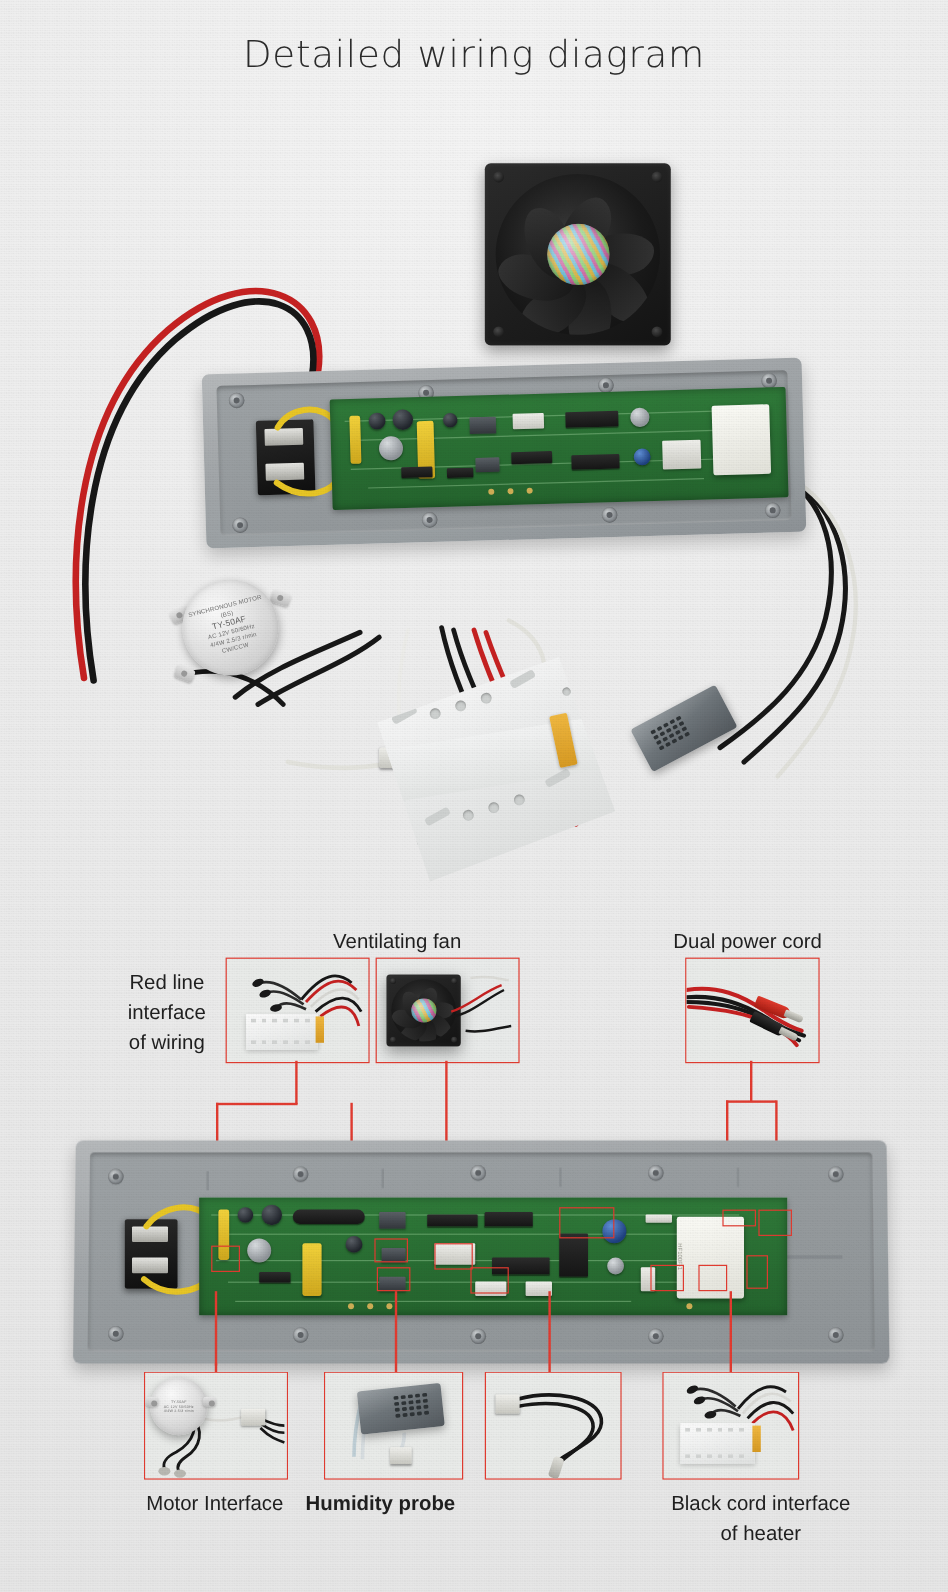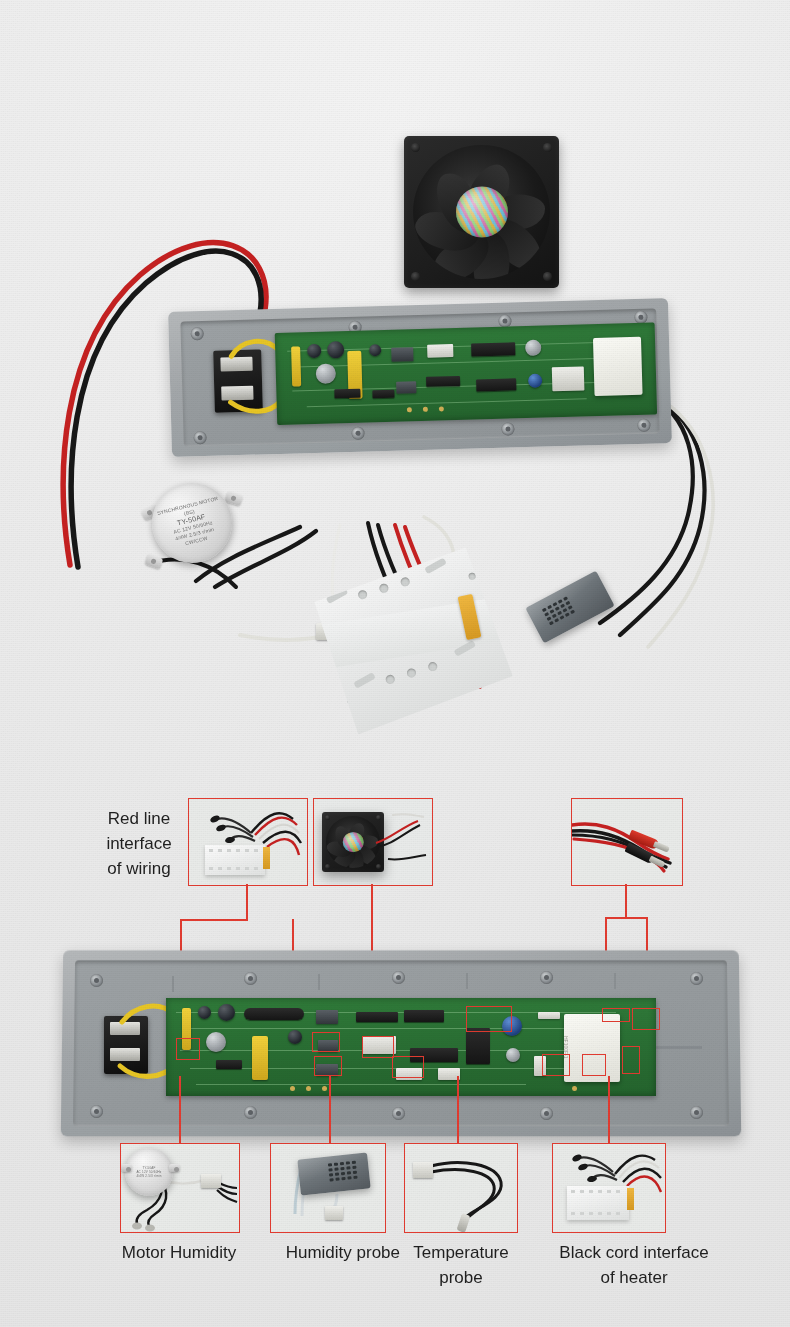--- a/index.html
+++ b/index.html
@@ -147,20 +147,21 @@
     font-family:"Liberation Sans", sans-serif;white-space:pre-line;
   }
   .leader{position:absolute;background:#e23b30;}
   .markbox{position:absolute;border:1.6px solid #e23b30;}
 </style>
 </head>
 <body>
 
 <div class="page">
 
+  <div class="title">Detailed wiring diagram</div>
 
   <div id="topScene">
 
     <svg width="790" height="640" style="position:absolute;left:0;top:0;">
 
       <path d="M70,470 C55,380 60,250 140,180 C210,120 275,150 265,215 C258,262 212,265 196,235" fill="none" stroke="#c62121" stroke-width="5.5" stroke-linecap="round"></path>
 
       <path d="M78,472 C63,382 68,256 146,188 C214,130 270,158 260,218 C254,260 214,262 200,238" fill="none" stroke="#171717" stroke-width="5.5" stroke-linecap="round"></path>
 
       <path d="M196,235 C215,275 265,300 320,260" fill="none" stroke="#171717" stroke-width="5" stroke-linecap="round"></path>
@@ -362,20 +363,21 @@
             background:linear-gradient(165deg,#fcfcfc,#e1e3e2);box-shadow:0 2px 4px rgba(0,0,0,.2);">
         <div style="position:absolute;left:4px;top:4px;width:50px;height:3px;
               background:repeating-linear-gradient(90deg,#d3d5d4 0 4px,transparent 4px 9px);"></div>
         <div style="position:absolute;left:4px;top:22px;width:50px;height:3px;
               background:repeating-linear-gradient(90deg,#d3d5d4 0 4px,transparent 4px 9px);"></div>
       </div>
       <div style="position:absolute;left:74px;top:48px;width:7px;height:22px;
             background:linear-gradient(180deg,#f0b840,#d79a22);"></div>
     </div>
 
+    <div class="lbl" style="left:246px;top:12px;width:170px;text-align:center;">Ventilating fan</div>
 
     <div class="calloutbox" style="left:313px;top:38px;width:118px;height:86px;">
       <div class="fan" style="left:8px;top:13px;width:62px;height:60px;border-radius:3px;">
         <div class="frame-hole" style="left:3px;top:3px;width:5px;height:5px;"></div>
         <div class="frame-hole" style="right:3px;top:3px;width:5px;height:5px;"></div>
         <div class="frame-hole" style="left:3px;bottom:3px;width:5px;height:5px;"></div>
         <div class="frame-hole" style="right:3px;bottom:3px;width:5px;height:5px;"></div>
         <div class="bore" style="inset:4px;">
           <div class="blade" style="transform:rotate(0deg) translateY(-50%);"></div>
           <div class="blade" style="transform:rotate(51deg) translateY(-50%);"></div>
@@ -388,20 +390,21 @@
         </div>
       </div>
       <svg width="118" height="86" style="position:absolute;left:0;top:0;">
         <path d="M62,44 C76,40 88,28 104,22" fill="none" stroke="#c62121" stroke-width="2"></path>
         <path d="M63,48 C78,46 90,34 106,26" fill="none" stroke="#171717" stroke-width="2"></path>
         <path d="M74,60 C88,62 98,58 112,56" fill="none" stroke="#171717" stroke-width="2"></path>
         <path d="M78,16 C92,14 100,16 110,18" fill="none" stroke="#dcdcd8" stroke-width="2"></path>
       </svg>
     </div>
 
+    <div class="lbl" style="left:528px;top:12px;width:190px;text-align:center;">Dual power cord</div>
 
     <div class="calloutbox" style="left:571px;top:38px;width:110px;height:86px;">
       <svg width="110" height="86" style="position:absolute;left:0;top:0;">
         <rect width="110" height="86" fill="#e9ebe9"></rect>
         <path d="M0,26 C26,22 46,30 66,44 C76,51 84,56 96,60" fill="none" stroke="#c62121" stroke-width="3.4" stroke-linecap="round"></path>
         <path d="M0,32 C28,30 48,38 68,50 C78,57 86,60 98,64" fill="none" stroke="#171717" stroke-width="3.4" stroke-linecap="round"></path>
         <path d="M0,36 C30,36 52,42 70,54 C80,60 86,64 94,68" fill="none" stroke="#171717" stroke-width="3.2" stroke-linecap="round"></path>
         <path d="M2,40 C32,42 54,46 72,56 C82,62 88,66 92,72" fill="none" stroke="#c62121" stroke-width="3.2" stroke-linecap="round"></path>
       </svg>
       <div class="clip" style="left:56px;top:38px;width:42px;height:12px;transform:rotate(22deg);">
@@ -534,21 +537,21 @@
             <span>TY-50AF</span>
             <span>AC 12V 50/60Hz</span>
             <span>4/4W  2.5/3 r/min</span>
           </div>
         </div>
         <div class="motor-tab" style="left:-4px;top:16px;width:11px;height:8px;"></div>
         <div class="motor-tab" style="left:44px;top:16px;width:11px;height:8px;"></div>
       </div>
       <div class="conn" style="left:80px;top:30px;width:20px;height:14px;"></div>
     </div>
-    <div class="lbl" style="left:96px;top:480px;width:166px;text-align:center;">Motor Humidity</div>
+    <div class="lbl" style="left:96px;top:480px;width:166px;text-align:center;">Motor Interface</div>
 
     <div class="calloutbox" style="left:270px;top:383px;width:114px;height:88px;">
       <svg width="114" height="88" style="position:absolute;left:0;top:0;">
         <rect width="114" height="88" fill="#e9ebe9"></rect>
         <path d="M30,24 C26,40 24,56 24,70" fill="none" stroke="#bfcfd6" stroke-width="3"></path>
         <path d="M36,24 C33,40 31,58 31,72" fill="none" stroke="#d7dde0" stroke-width="3"></path>
         <path d="M66,50 C66,58 64,64 60,70" fill="none" stroke="#d7dde0" stroke-width="3"></path>
       </svg>
       <div class="hprobe" style="left:28px;top:12px;width:70px;height:36px;transform:rotate(-6deg);">
         <div class="vents" style="left:30px;top:7px;grid-template-columns:repeat(5,4px);grid-auto-rows:3px;">
@@ -569,33 +572,32 @@
             <i></i>
           <i></i>
             <i></i>
             <i></i>
             <i></i>
             <i></i>
         </div>
       </div>
       <div class="conn" style="left:54px;top:62px;width:18px;height:14px;"></div>
     </div>
-    <div class="lbl" style="left:254px;top:480px;width:146px;text-align:right;">Humidity probe</div>
+    <div class="lbl" style="left:244px;top:480px;width:146px;text-align:center;font-weight:bold;">Humidity probe</div>
 
     <div class="calloutbox" style="left:404px;top:383px;width:112px;height:88px;">
       <svg width="112" height="88" style="position:absolute;left:0;top:0;">
         <rect width="112" height="88" fill="#e9ebe9"></rect>
         <path d="M26,22 C56,14 92,20 96,38 C99,54 76,62 62,72" fill="none" stroke="#171717" stroke-width="3"></path>
         <path d="M26,28 C58,22 86,28 89,42 C92,56 72,64 60,76" fill="none" stroke="#171717" stroke-width="3"></path>
       </svg>
       <div class="conn" style="left:8px;top:18px;width:20px;height:16px;"></div>
       <div style="position:absolute;left:54px;top:70px;width:9px;height:18px;border-radius:3px;
             background:linear-gradient(180deg,#e2e2dc,#a9a9a2);transform:rotate(18deg);"></div>
     </div>
-    <div class="lbl" style="left:390px;top:480px;width:142px;text-align:center;">Temperature probe</div>
 
     <div class="calloutbox" style="left:552px;top:383px;width:112px;height:88px;">
       <svg width="112" height="88" style="position:absolute;left:0;top:0;">
         <rect width="112" height="88" fill="#e9ebe9"></rect>
         <path d="M62,30 C78,10 90,8 102,16" fill="none" stroke="#171717" stroke-width="2.4"></path>
         <path d="M66,34 C82,14 94,14 106,24" fill="none" stroke="#dcdcd8" stroke-width="2.2"></path>
         <path d="M70,38 C86,20 98,22 108,34" fill="none" stroke="#171717" stroke-width="2.4"></path>
         <path d="M74,42 C90,26 102,32 108,48" fill="none" stroke="#c62121" stroke-width="2.4"></path>
         <path d="M60,28 C46,16 34,12 26,14" fill="none" stroke="#2b2b2b" stroke-width="2.2"></path>
         <path d="M62,32 C48,22 38,20 32,22" fill="none" stroke="#2b2b2b" stroke-width="2.2"></path>

